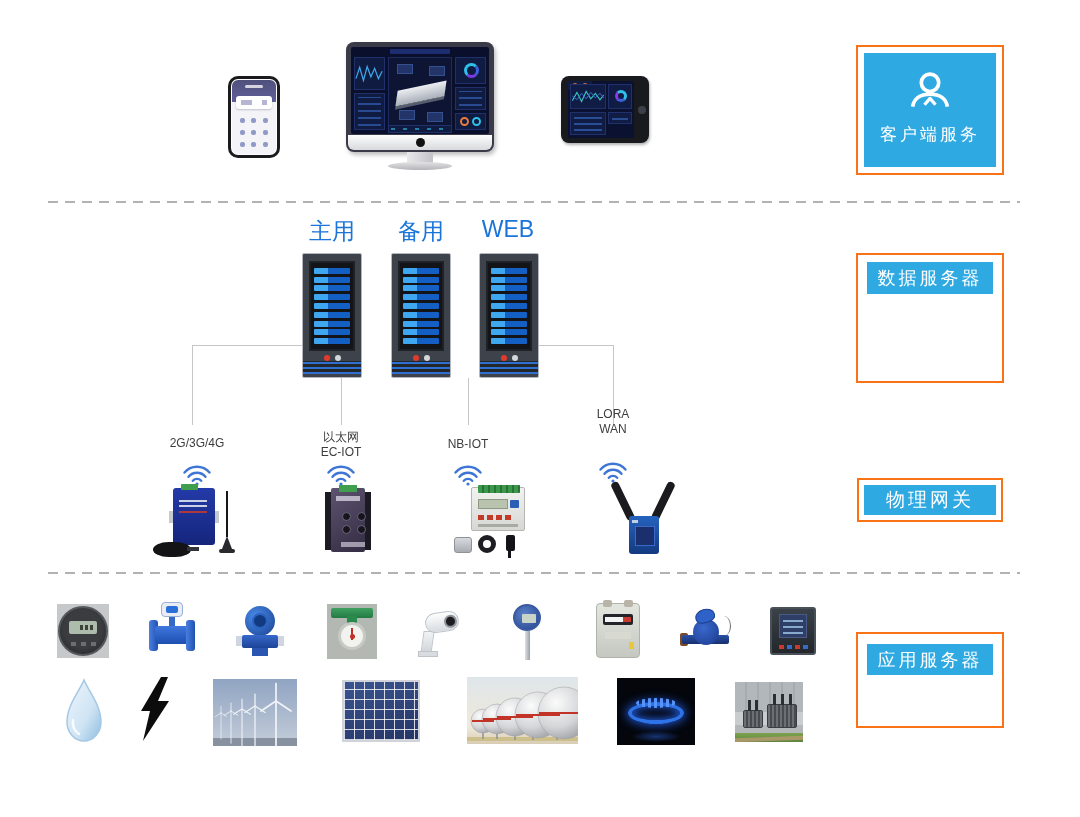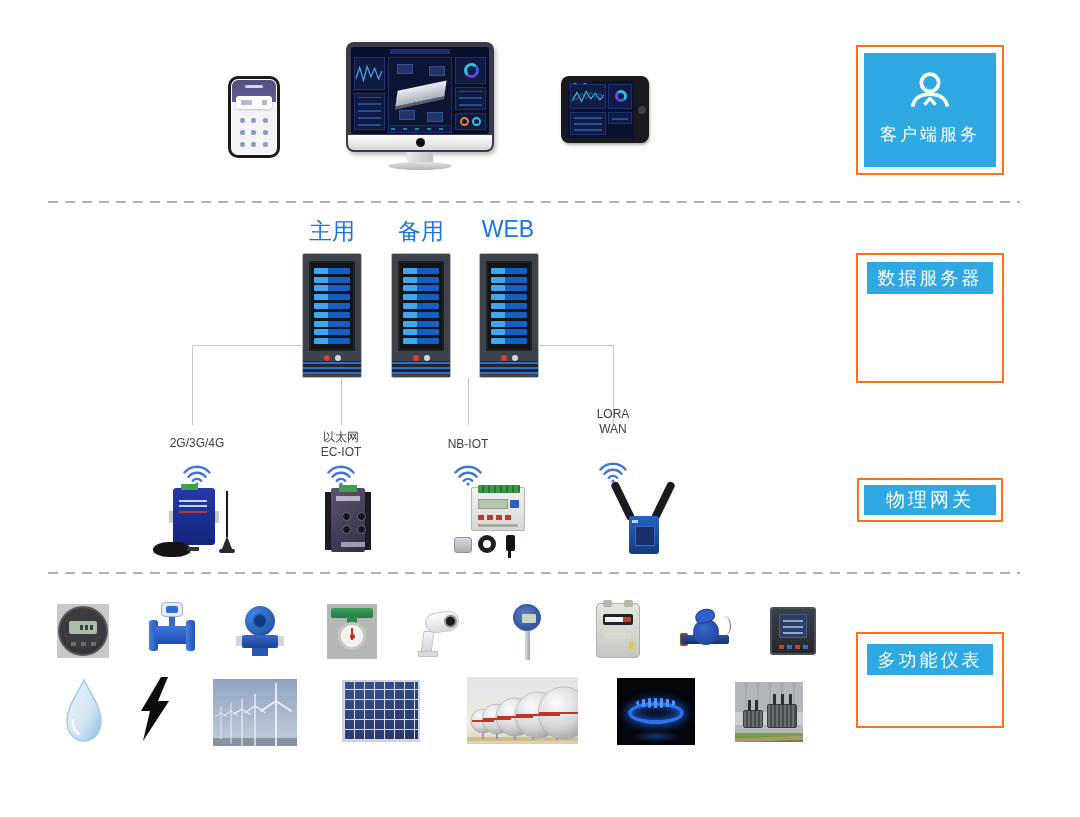--- a/index.html
+++ b/index.html
@@ -733,17 +733,17 @@
         <i></i>
         <i></i>
         <i></i>
       </div>
     <div class="tr-grass"></div>
     <div class="tr-path"></div>
   </div>
 
   <div class="side-frame stack-frame bottom-side-frame">
     <div class="side-fill">
-        <span>多功能仪表</span>
+        <span>应用服务器</span>
       </div>
   </div>
 
 </div>
 
 </body></html>

